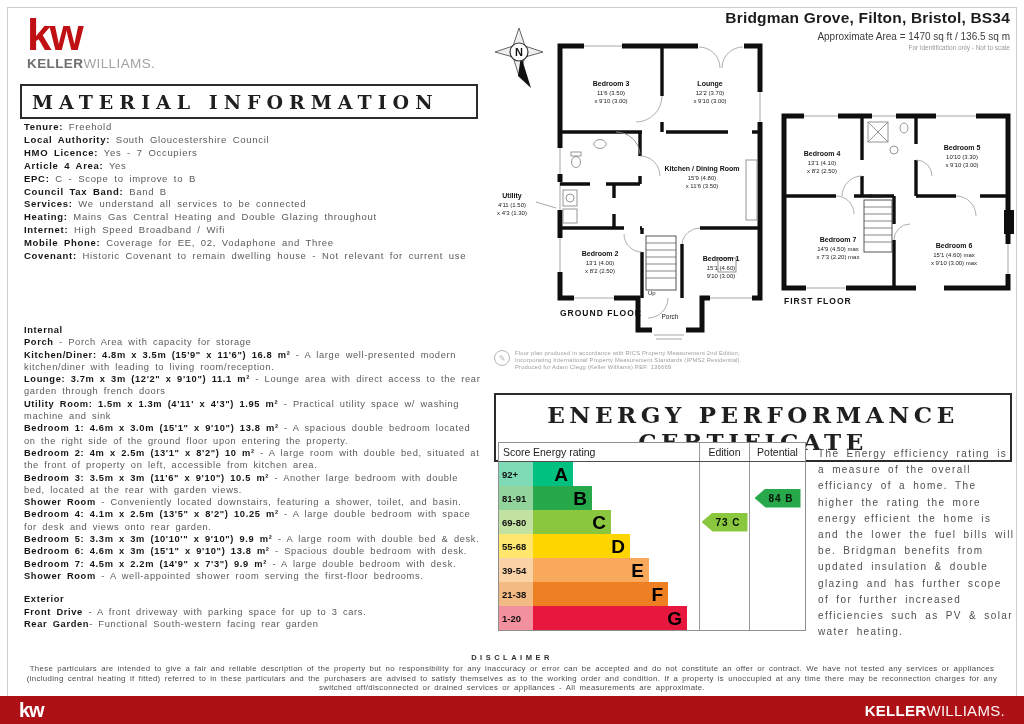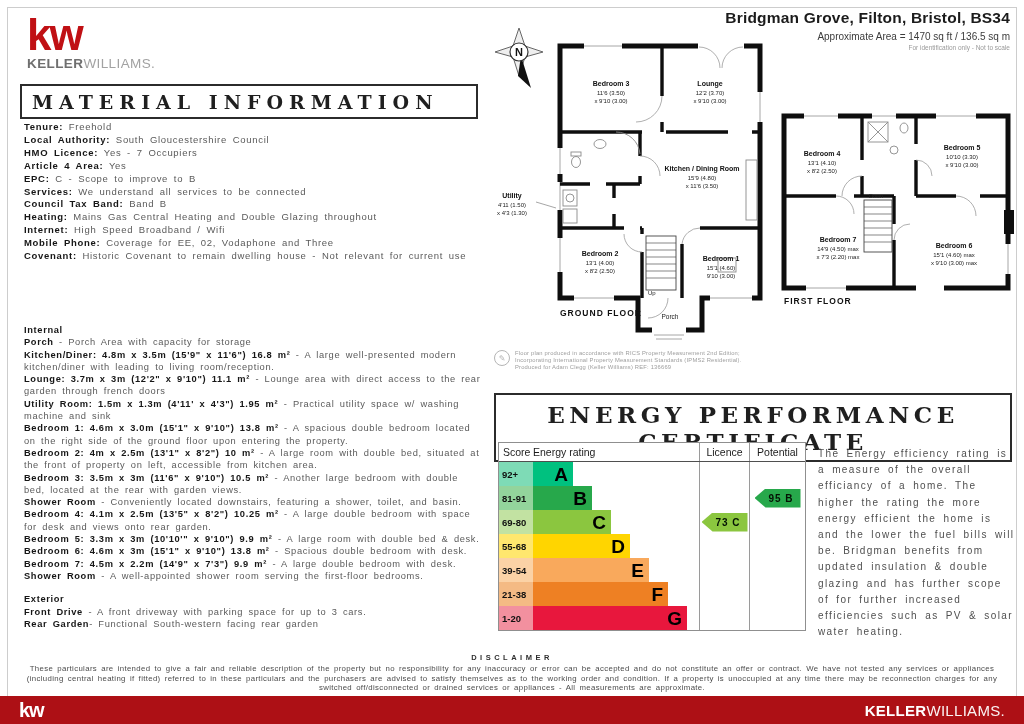--- a/index.html
+++ b/index.html
@@ -119,22 +119,22 @@
     <div class="prop-note">For identification only - Not to scale</div>
   </div>
 
   <div class="head-box mi-box">MATERIAL INFORMATION</div>
   <div class="mi-list">
     <div class="row"><span class="b">Tenure:</span> <span>Freehold</span></div>
     <div class="row"><span class="b">Local Authority:</span> <span>South Gloucestershire Council</span></div>
     <div class="row"><span class="b">HMO Licence:</span> <span>Yes - 7 Occupiers</span></div>
     <div class="row"><span class="b">Article 4 Area:</span> <span>Yes</span></div>
     <div class="row"><span class="b">EPC:</span> <span>C - Scope to improve to B</span></div>
+    <div class="row"><span class="b">Council Tax Band:</span> <span>Band B</span></div>
     <div class="row"><span class="b">Services:</span> <span>We understand all services to be connected</span></div>
-    <div class="row"><span class="b">Council Tax Band:</span> <span>Band B</span></div>
     <div class="row"><span class="b">Heating:</span> <span>Mains Gas Central Heating and Double Glazing throughout</span></div>
     <div class="row"><span class="b">Internet:</span> <span>High Speed Broadband / Wifi</span></div>
     <div class="row"><span class="b">Mobile Phone:</span> <span>Coverage for EE, 02, Vodaphone and Three</span></div>
     <div class="row"><span class="b">Covenant:</span> <span>Historic Covenant to remain dwelling house - Not relevant for current use</span></div>
   </div>
 
   <div class="schedule">
     <p class="sec-label">Internal</p>
     <p><span class="b">Porch</span><span> - Porch Area with capacity for storage</span></p>
     <p><span class="b">Kitchen/Diner: 4.8m x 3.5m (15'9" x 11'6") 16.8 m²</span><span> - A large well-presented modern kitchen/diner with leading to living room/reception.</span></p>
@@ -306,21 +306,21 @@
       <div>Produced for Adam Clegg (Keller Williams)    REF: 136669</div>
     </div>
   </div>
 
   <div class="head-box epc-box">ENERGY PERFORMANCE CERTIFICATE</div>
 
   <div class="epc-chart">
     <div class="epc-head">
       <div class="h-score">Score</div>
       <div>Energy rating</div>
-      <div class="h-cur">Licence</div>
+      <div class="h-cur">Edition</div>
       <div class="h-pot">Potential</div>
     </div>
     <div class="epc-row">
       <div class="epc-score sc0">92+</div>
       <div class="epc-ratecol">
           <div class="epc-bar bar0">
             <span class="epc-letter">A</span>
           </div>
         </div>
       <div class="epc-cur"></div>
@@ -328,21 +328,21 @@
     </div>
     <div class="epc-row">
       <div class="epc-score sc1">81-91</div>
       <div class="epc-ratecol">
           <div class="epc-bar bar1">
             <span class="epc-letter">B</span>
           </div>
         </div>
       <div class="epc-cur"></div>
       <div class="epc-pot">
-          <div class="arrow arrow-pot">95 B</div>
+          <div class="arrow arrow-pot">84 B</div>
         </div>
     </div>
     <div class="epc-row">
       <div class="epc-score sc2">69-80</div>
       <div class="epc-ratecol">
           <div class="epc-bar bar2">
             <span class="epc-letter">C</span>
           </div>
         </div>
       <div class="epc-cur">

